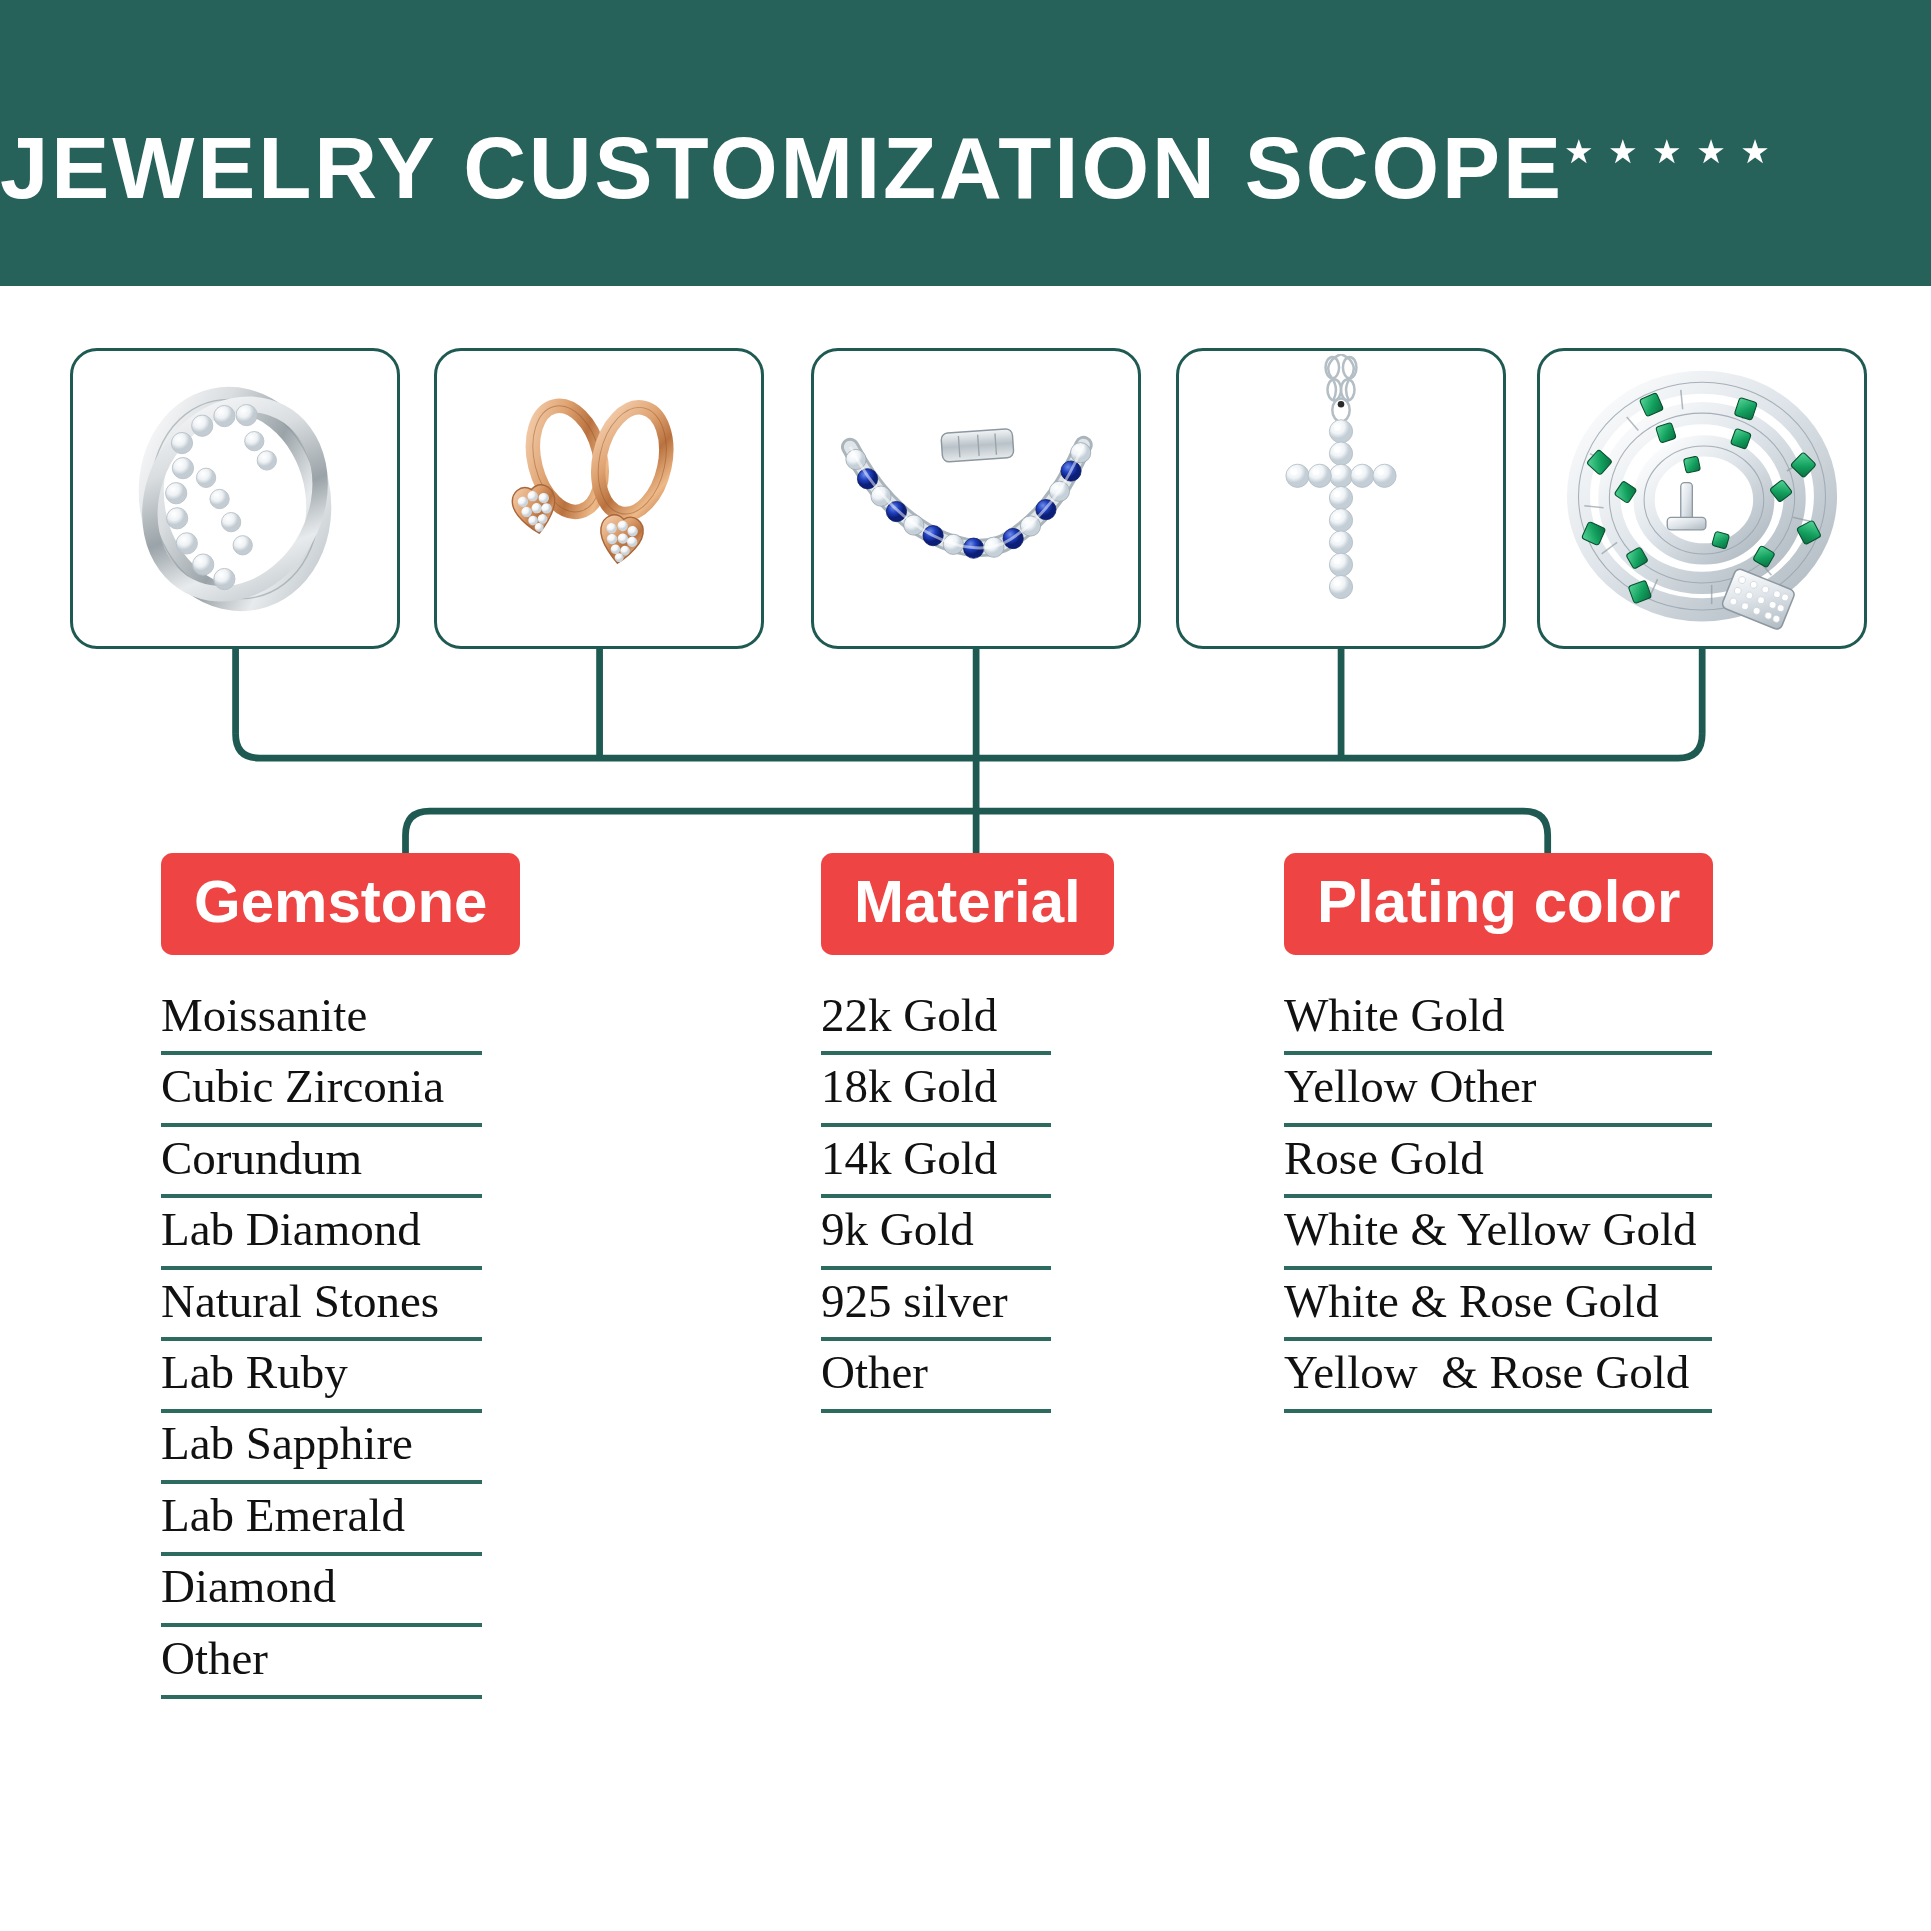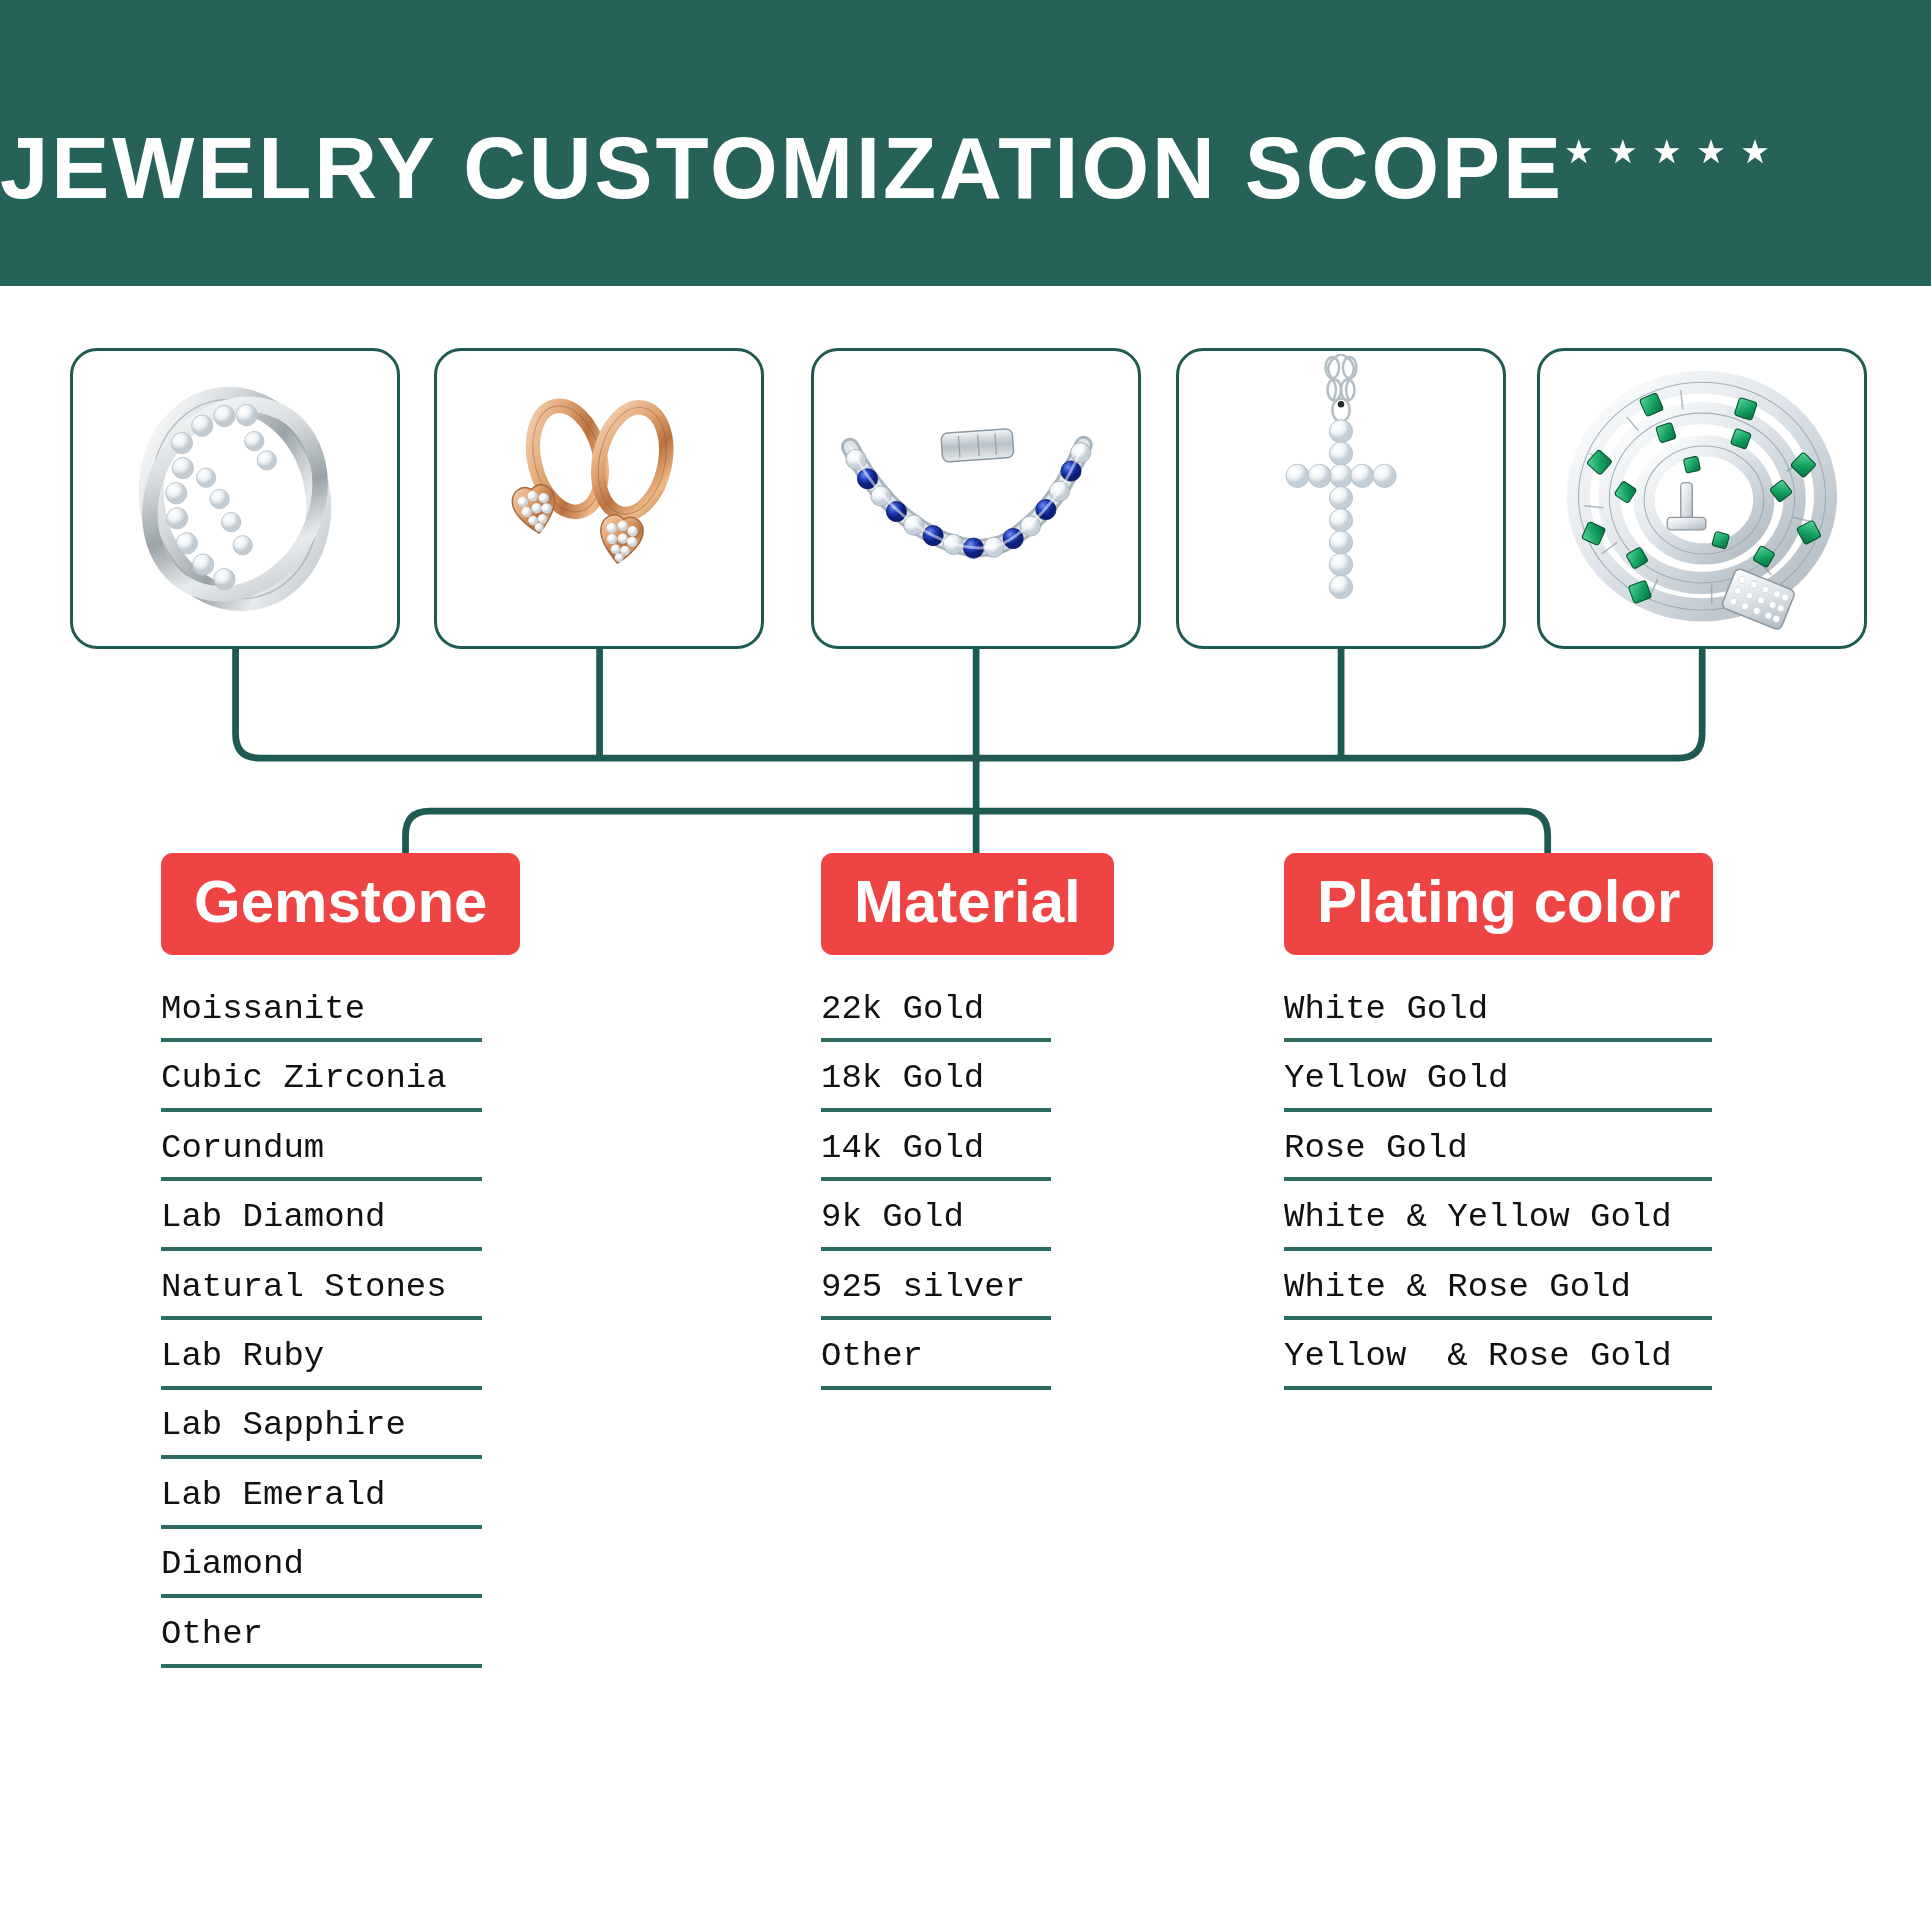--- a/index.html
+++ b/index.html
@@ -130,27 +130,27 @@
     letter-spacing: 0px;
     white-space: nowrap;
   }
 
   .cat-list {
     margin-top: 33px;
     list-style: none;
   }
 
   .cat-item {
-    font-family: Liberation Mono, monospace;
-    font-size: 34px;
+    font-family: Liberation Serif, serif;
+    font-size: 47px;
     line-height: 1.0;
     color: #111111;
     padding: 3.9px 0 12.6px 0;
     border-bottom: 4.8px solid #2d6b61;
-    margin-bottom: 15px;
+    margin-bottom: 4px;
     white-space: pre;
   }
   .column.col0 .cat-item { width: 321px; }
   .column.col1 .cat-item { width: 230px; }
   .column.col2 .cat-item { width: 428px; }
 </style>
 </head>
 <body>
 
 <div id="page">
@@ -491,21 +491,21 @@
       <div class="column col1"><div class="cat-badge">Material</div><ul class="cat-list">
           <li class="cat-item">22k Gold</li>
           <li class="cat-item">18k Gold</li>
           <li class="cat-item">14k Gold</li>
           <li class="cat-item">9k Gold</li>
           <li class="cat-item">925 silver</li>
           <li class="cat-item">Other</li>
         </ul></div>
       <div class="column col2"><div class="cat-badge">Plating color</div><ul class="cat-list">
           <li class="cat-item">White Gold</li>
-          <li class="cat-item">Yellow Gold</li>
+          <li class="cat-item">Yellow Other</li>
           <li class="cat-item">Rose Gold</li>
           <li class="cat-item">White &amp; Yellow Gold</li>
           <li class="cat-item">White &amp; Rose Gold</li>
           <li class="cat-item">Yellow  &amp; Rose Gold</li>
         </ul></div>
     </div>
 
 </div>
 
 

